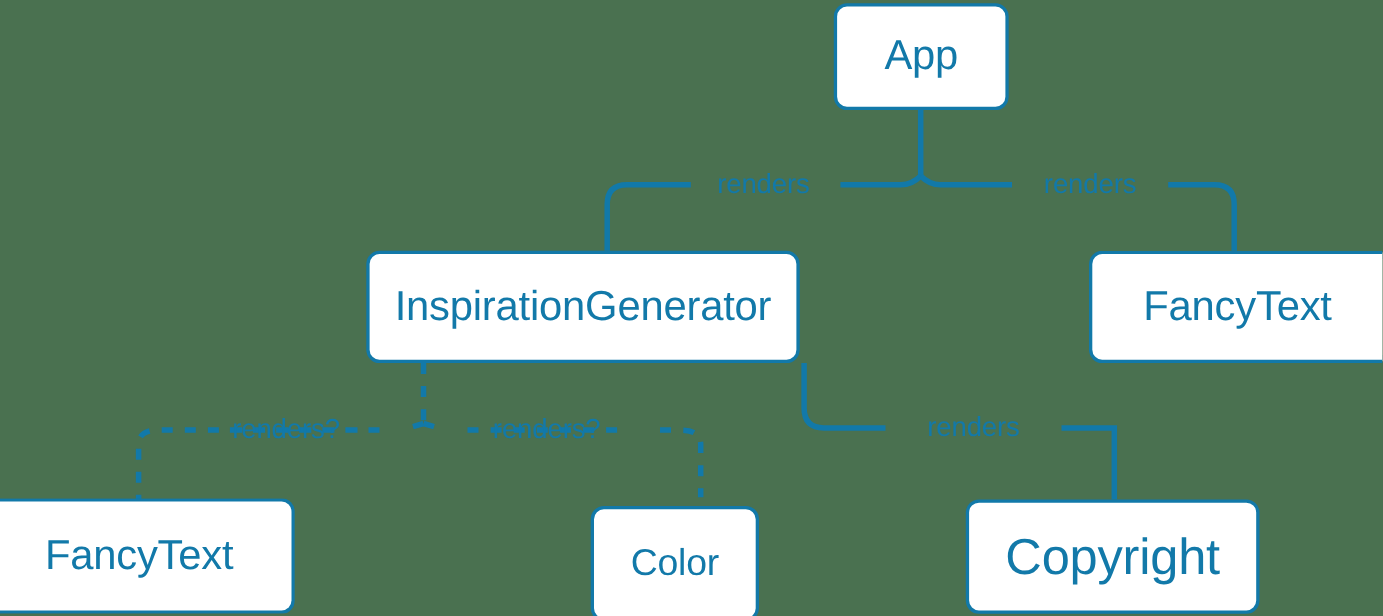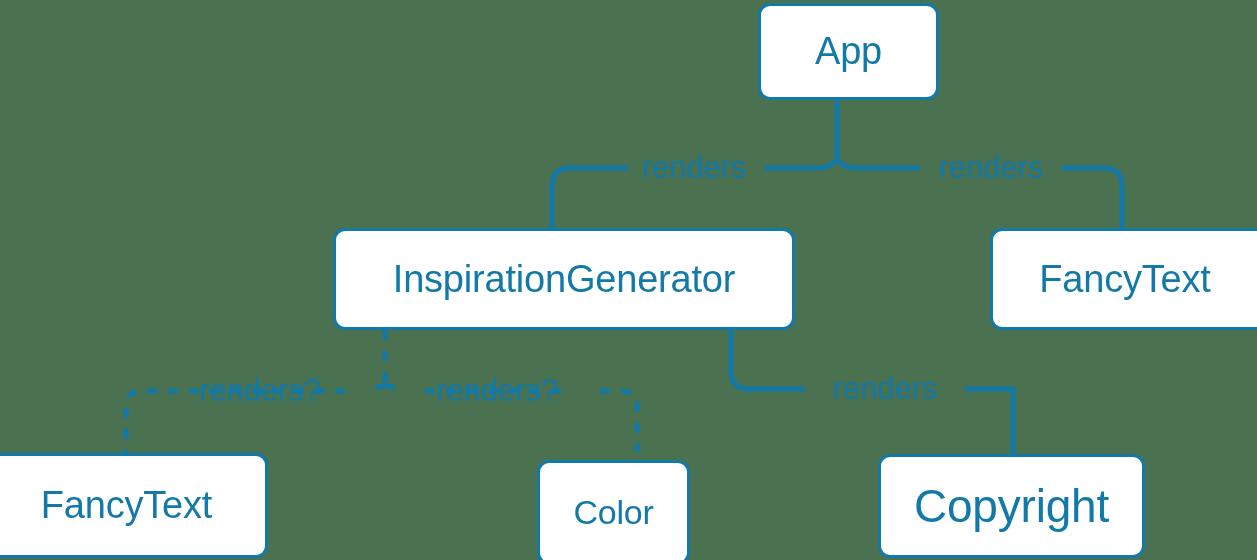--- a/index.html
+++ b/index.html
@@ -38,34 +38,34 @@
     font-family: "Liberation Sans", sans-serif;
     font-weight: 400;
     letter-spacing: -0.2px;
     white-space: nowrap;
   }
   .node-label {
     display: block;
   }
 
   
-  #node-app        { left: 758px;  top: 3px;   width: 181px; height: 97px;  font-size: 38px; }
-  #node-inspgen    { left: 333px;  top: 228px; width: 462px; height: 102px; font-size: 38px; }
+  #node-app        { left: 758px;  top: 3px;   width: 159px; height: 97px;  font-size: 38px; }
+  #node-inspgen    { left: 333px;  top: 228px; width: 394px; height: 102px; font-size: 38px; }
   #node-fancytext-top { left: 990px; top: 228px; width: 267px; height: 102px; font-size: 38px;
                         border-right: none; border-top-right-radius: 0; border-bottom-right-radius: 0; }
   #node-fancytext-bottom { left: -12px; top: 453px; width: 280px; height: 105px; font-size: 38px;
                            border-left: none; border-top-left-radius: 0; border-bottom-left-radius: 0; }
   #node-color      { left: 537px;  top: 460px; width: 153px; height: 105px; font-size: 34px; }
   #node-copyright  { left: 878px;  top: 454px; width: 267px; height: 104px; font-size: 46px; }
 
   .edge-label {
     position: absolute;
     color: #1279a9;
     font-family: "Liberation Sans", sans-serif;
-    font-size: 31px;
+    font-size: 25px;
     font-weight: 500;
     white-space: nowrap;
     transform: translate(-50%, -50%);
     letter-spacing: -0.1px;
   }
   #label-app-inspgen    { left: 694px; top: 168px; }
   #label-app-fancytext  { left: 991px; top: 168px; }
   #label-inspgen-fancy  { left: 260px; top: 391px; }
   #label-inspgen-color  { left: 497px; top: 391px; }
   #label-inspgen-copy   { left: 885px; top: 389px; }

